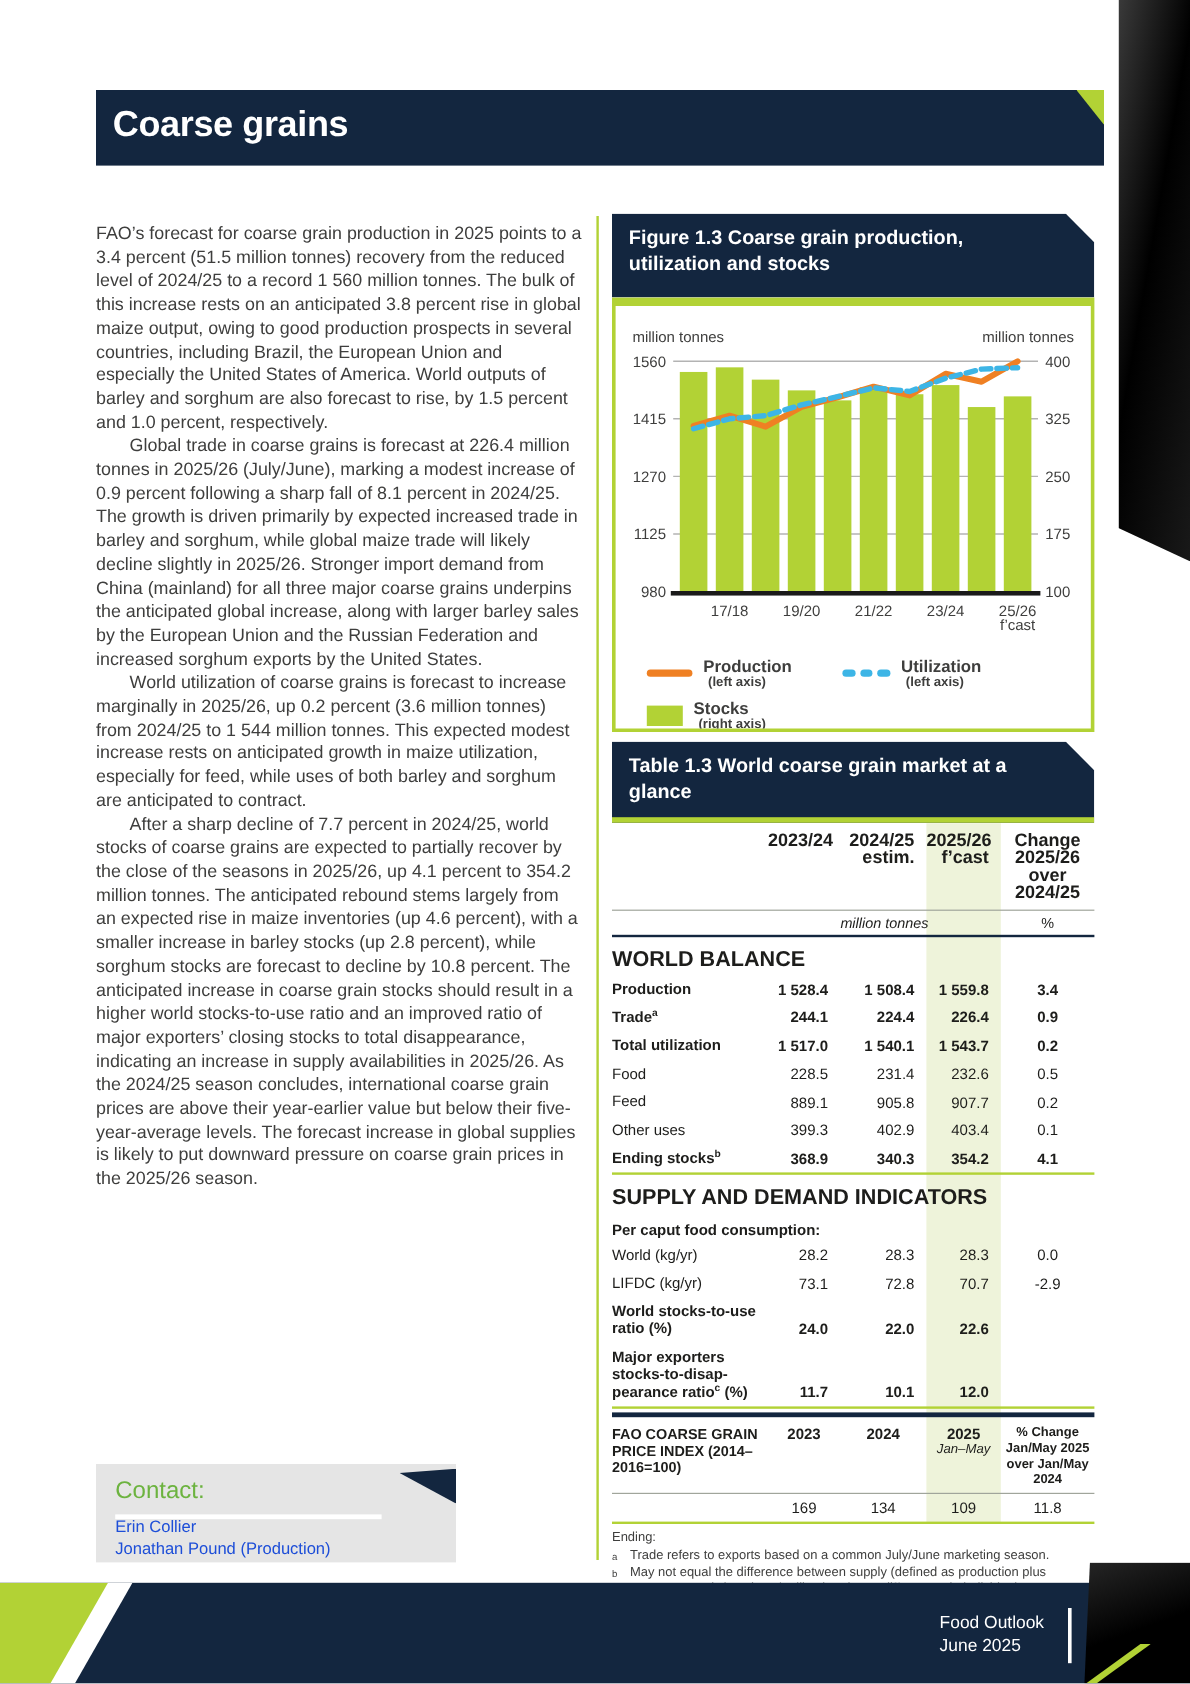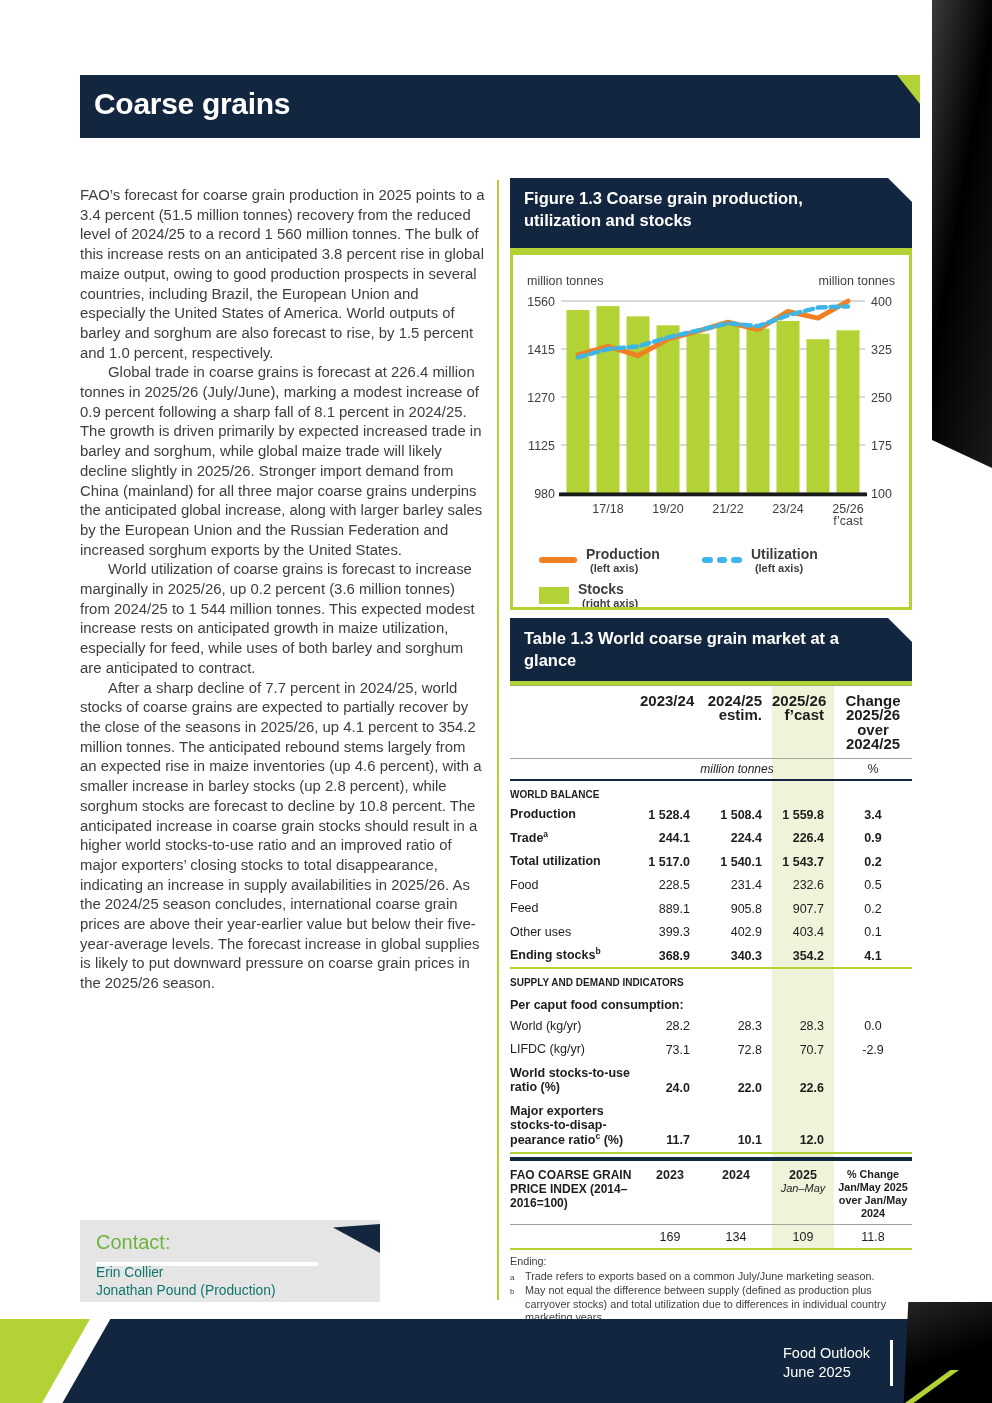--- a/index.html
+++ b/index.html
@@ -63,21 +63,21 @@
   .trow .lab{text-align:left;padding-right:2px;line-height:14.5px}
   .trow .num{text-align:right;padding-right:10px}
   .trow .chg{text-align:center}
   .trow.hdr{align-items:start}
   .trow.hdr .c{font-weight:bold;font-size:15px;line-height:14.5px;padding-top:8px;padding-bottom:6px}
   .trow.units .c{font-style:italic;font-size:12px;padding:3px 0}
   .trow.units .mid{grid-column:2/5;text-align:center}
   .trow.units .chg{font-style:normal}
   .b{font-weight:bold}
   sup{font-size:8.5px;line-height:0;vertical-align:super}
-  .sec-h{font-weight:bold;font-size:10px;color:#1d1d1b;padding:8px 0 3px;position:relative;z-index:1}
+  .sec-h{font-weight:bold;font-size:18px;color:#1d1d1b;padding:8px 0 3px;position:relative;z-index:1}
   .sub-h{font-weight:bold;font-size:12.5px;color:#1d1d1b;padding:7px 0 2px;position:relative;z-index:1}
   .rule{position:relative;z-index:1}
   .rt{height:1px;background:#a0a59b}
   .rn{height:2px;background:#13263f}
   .rl{height:2px;background:#b2d235}
   .rnk{height:4px;background:#13263f;margin-top:3px}
   .trow.price-h{align-items:start}
   .trow.price-h .lab{font-weight:bold;font-size:12px;line-height:14px;padding-top:7px}
   .trow.price-h .yr{font-weight:bold;text-align:center;padding-top:7px}
   .trow.price-h .sub-it{font-style:italic;font-weight:normal;font-size:11px}
@@ -87,21 +87,21 @@
   #notes-heading{padding-bottom:1px}
   .note{display:grid;grid-template-columns:15px 1fr}
   .note .mk{font-size:8px;padding-top:1px}
 
   
   #contact-box{left:80px;top:1220px;width:300px;height:82px;background:#e5e5e5}
   #contact-fold{position:absolute;right:0;top:4px;width:47px;height:29px;background:#13263f;
     clip-path:polygon(0 12%,100% 0,100% 100%)}
   #contact-heading{color:#6cb33f;font-weight:normal;font-size:20px;padding:11px 0 0 16px}
   #contact-rule{position:absolute;left:16px;top:42px;width:222px;height:4px;background:#fff}
-  #contact-names{padding:10px 0 0 16px;color:#0f766e;font-size:13.8px;line-height:18px}
+  #contact-names{padding:10px 0 0 16px;color:#1d4ed8;font-size:13.8px;line-height:18px}
 
   
   #footer-band{left:0;top:1319px;width:992px;height:84px;background:#13263f}
   #corner-bl{left:0;top:1319px;width:120px;height:84px}
   #corner-bl .wstripe{position:absolute;inset:0;background:#fff;
     clip-path:polygon(74% 0,92% 0,52% 100%,34% 100%)}
   #corner-bl .lstripe{position:absolute;inset:0;background:#b2d235;
     clip-path:polygon(0 0,75% 0,35% 100%,0 100%)}
   #footer-text{left:783px;top:1344px;color:#fff;font-size:14.5px;line-height:18.5px}
   #footer-vbar{left:890px;top:1340px;width:3px;height:46px;background:#fff}

